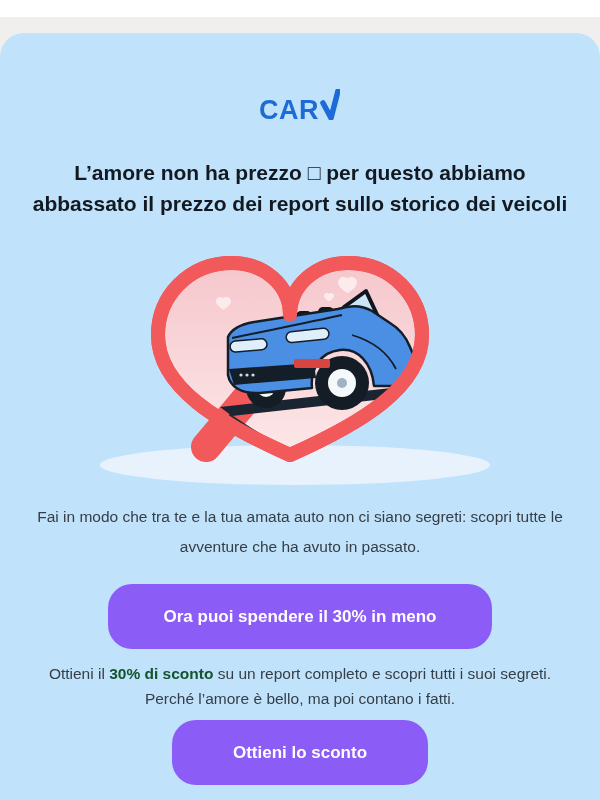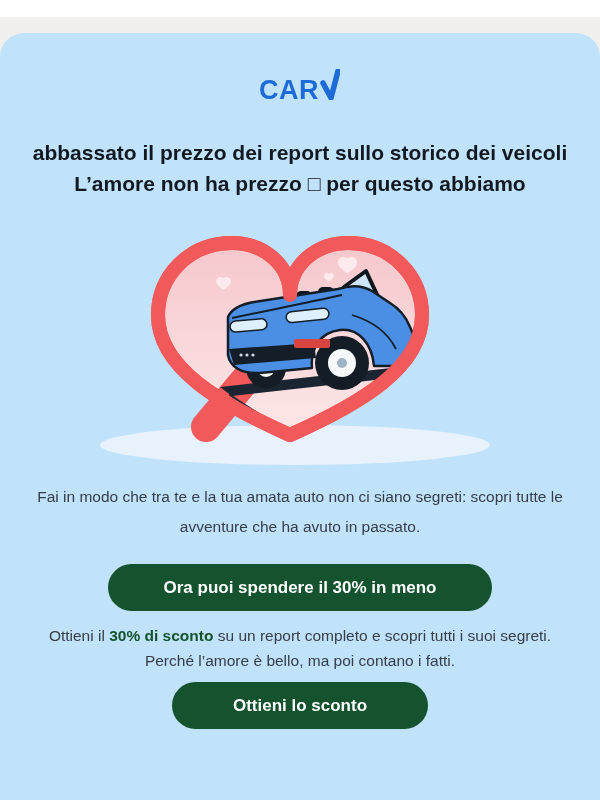--- a/index.html
+++ b/index.html
@@ -6,21 +6,21 @@
   body{
     width:600px;height:800px;overflow:hidden;
     background:#f0efee;
     font-family:"Liberation Sans","DejaVu Sans",sans-serif;
     -webkit-font-smoothing:antialiased;
   }
   .top-strip{height:17px;background:#ffffff;}
   .card{
     margin-top:16px;height:767px;box-sizing:border-box;
     background:#c0e2fb;border-radius:24px 24px 0 0;
-    padding-top:38px;overflow:hidden;
+    padding-top:58px;overflow:hidden;
   }
   
   .logo{display:flex;justify-content:center;align-items:flex-end;height:32px;cursor:pointer;}
   .logo-txt{
     font-size:27px;font-weight:800;color:#1d6bd6;
     letter-spacing:.5px;line-height:26px;
   }
   .logo-check{margin:0 1px 3px 1px;display:block;}
   
   .headline{
@@ -35,44 +35,44 @@
     width:552px;margin:0 auto;text-align:center;
     font-size:15.5px;line-height:26px;color:#353e47;
   }
   .para.intro{margin-top:12px;line-height:30px;}
   .para.body{margin-top:21px;}
   .para.discount{margin-top:12px;line-height:25px;}
   .para b{color:#14532d;}
   
   .btn{
     display:block;margin:0 auto;border:none;cursor:pointer;
-    background:#14532d;color:#ffffff;font-weight:bold;
+    background:#8b5cf6;color:#ffffff;font-weight:bold;
     font-family:"Liberation Sans","DejaVu Sans",sans-serif;
-    border-radius:24px;height:47px;font-size:17px;
+    border-radius:24px;height:65px;font-size:17px;
   }
   .btn.primary{margin-top:22px;width:384px;}
   .btn.secondary{margin-top:9px;width:256px;}
 </style>
 </head>
 <body>
 
 <div class="top-strip"></div>
 
 <div class="card">
 
   <div class="logo">
     <span class="logo-txt">CAR</span>
     <svg class="logo-check" width="20" height="31" viewBox="0 0 20 31">
       <path d="M3 14 L11 29 L18 2" fill="none" stroke="#1d6bd6" stroke-width="5.5" stroke-linecap="round" stroke-linejoin="round"></path>
     </svg>
   </div>
 
   <h1 class="headline" style="margin-bottom:0;">
+    <span>L’amore non ha prezzo □ per questo abbiamo</span>
     <span>abbassato il prezzo dei report sullo storico dei veicoli</span>
-    <span>L’amore non ha prezzo □ per questo abbiamo</span>
   </h1>
 
   <svg class="hero" width="420" height="255" viewBox="0 0 420 255">
     <defs>
       <linearGradient id="pinkGrad" x1="0" y1="0" x2="0" y2="1">
         <stop offset="0" stop-color="#f5c7cc"></stop>
         <stop offset="1" stop-color="#fde7e8"></stop>
       </linearGradient>
       <clipPath id="clipHeart">
         <path d="M200 80 C200 50 174 28 142 28 C98 28 68 62 68 100 C68 152 128 188 200 220 C272 188 332 152 332 100 C332 62 302 28 258 28 C226 28 200 50 200 80 Z"></path>

